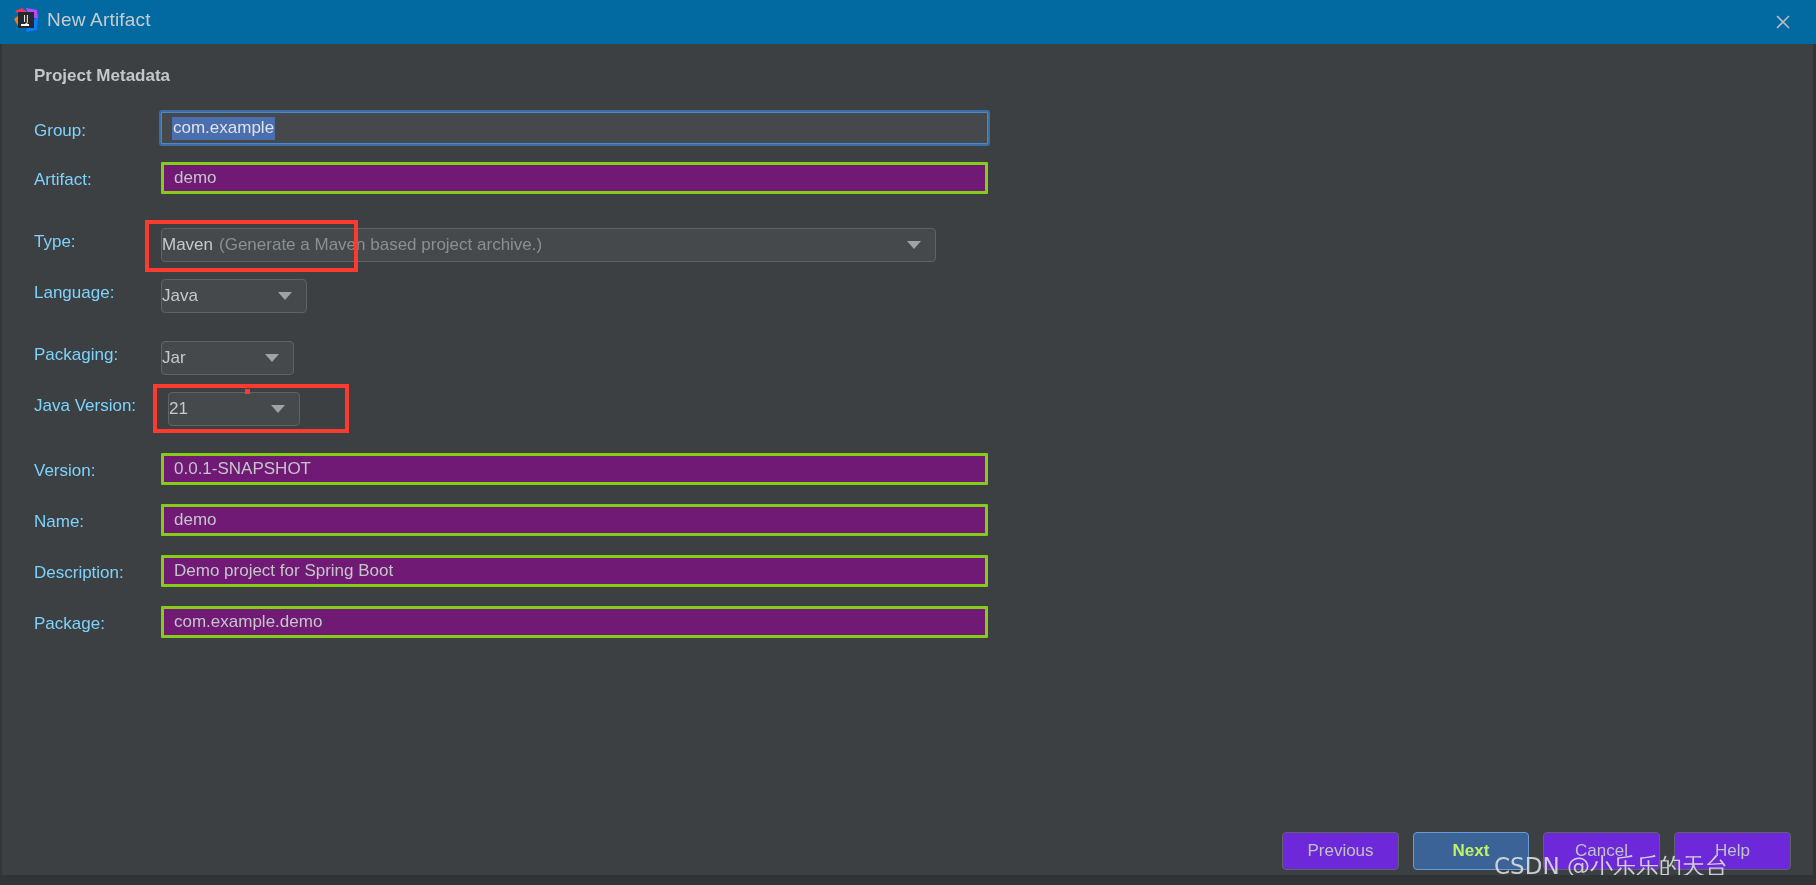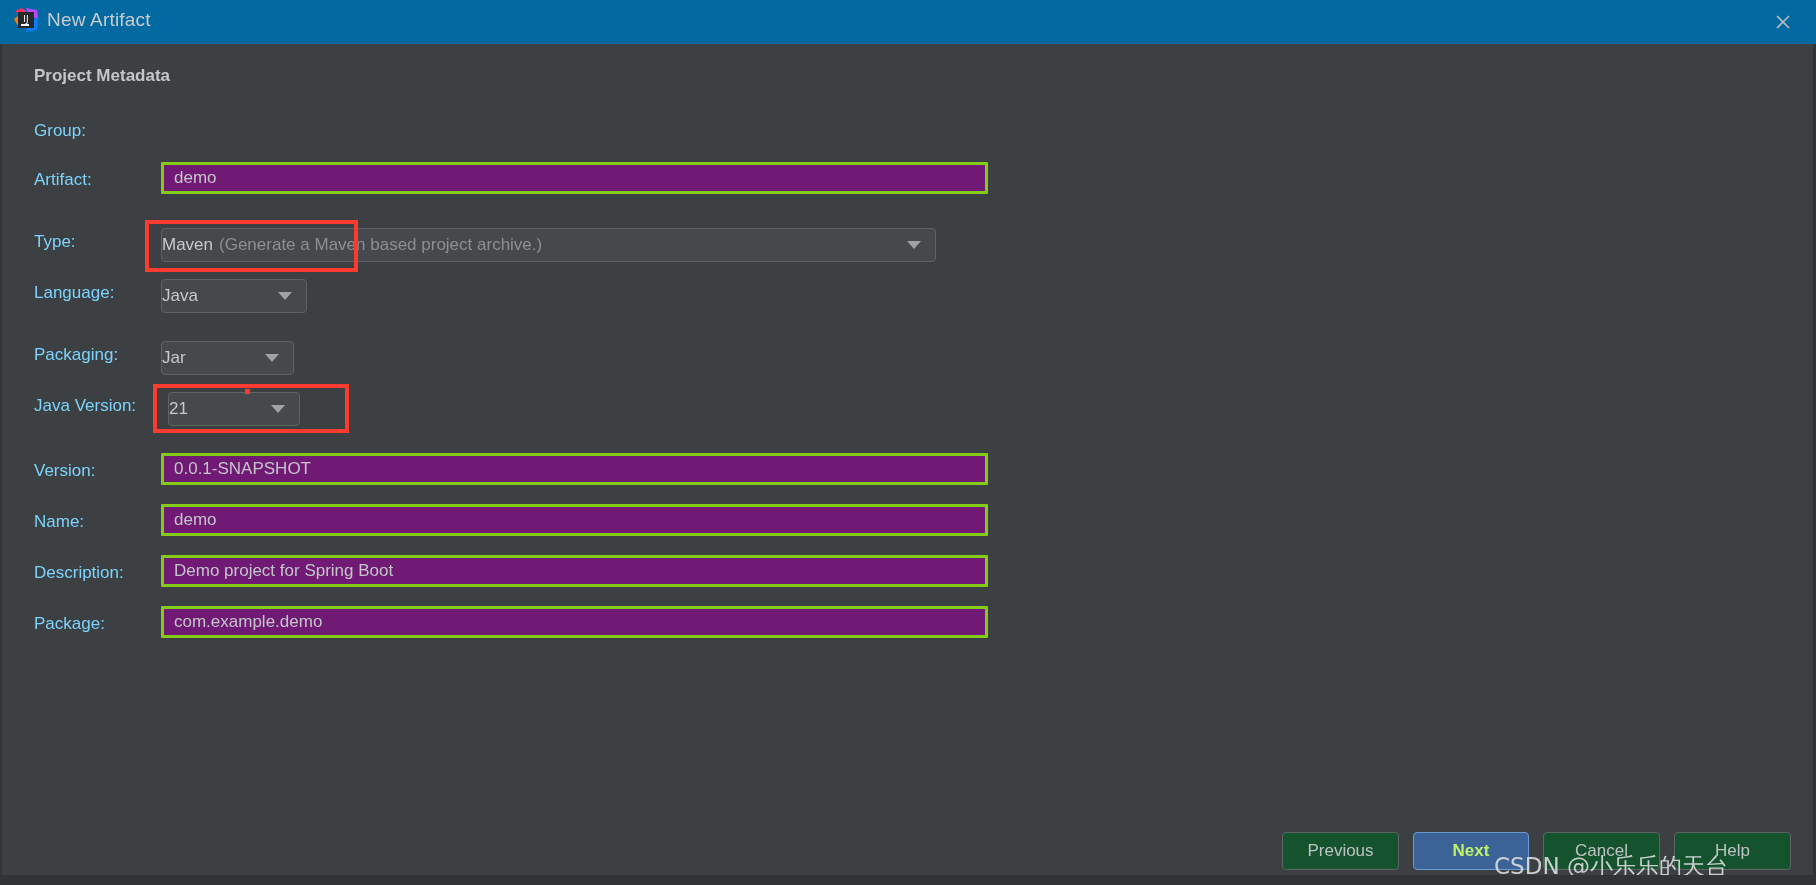--- a/index.html
+++ b/index.html
@@ -148,21 +148,21 @@
   .annot-dot {
     position: absolute;
     width: 5px; height: 5px;
     background: #fb3b30;
   }
 
   
   .btn {
     position: absolute;
     height: 38px;
-    background: #14532d;
+    background: #6d28d9;
     border: 1px solid #5e6366;
     border-radius: 4px;
     box-sizing: border-box;
     display: flex;
     align-items: center;
     justify-content: center;
     font-size: 17px;
     color: #bfc2c4;
   }
   .btn.primary {
@@ -212,20 +212,23 @@
         <line x1="16" y1="4" x2="4" y2="16" stroke="#b9bcbe" stroke-width="1.6"></line>
       </svg>
     </div>
   </div>
   <div class="left-edge"></div>
   <div class="right-edge"></div>
 
   <div class="section-title">Project Metadata</div>
 
   <div class="lbl" style="top:121px">Group:</div>
+  <div class="field wide focused" style="top:112px">
+    <span class="sel-text">com.example</span>
+  </div>
 
   <div class="lbl" style="top:170px">Artifact:</div>
   <div class="field wide" style="top:162px">
     <span>demo</span>
   </div>
 
   <div class="lbl" style="top:232px">Type:</div>
   <div class="combo type" style="top:228px">
     <span class="main-val">Maven</span>
     <span class="dim" style="margin-left:6px">(Generate a Maven based project archive.)</span>

